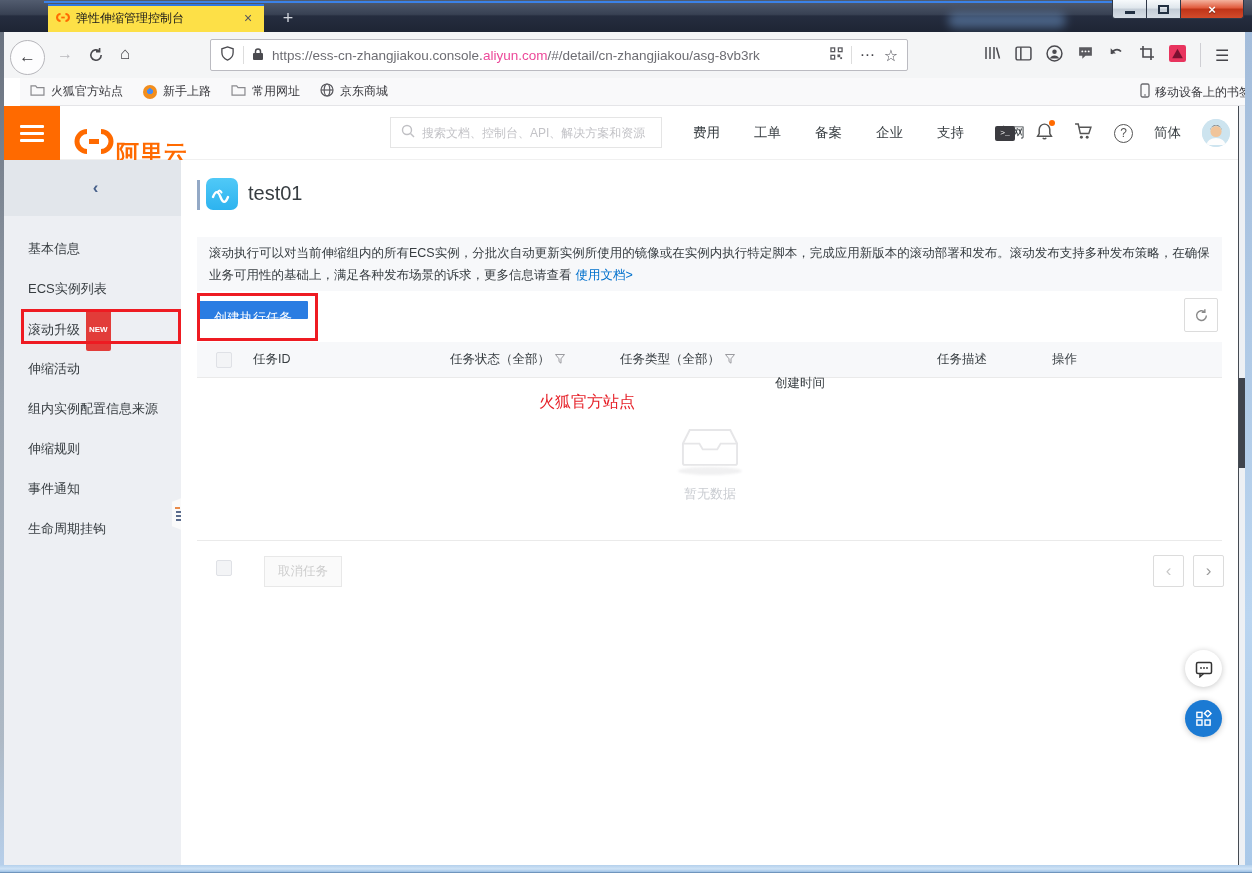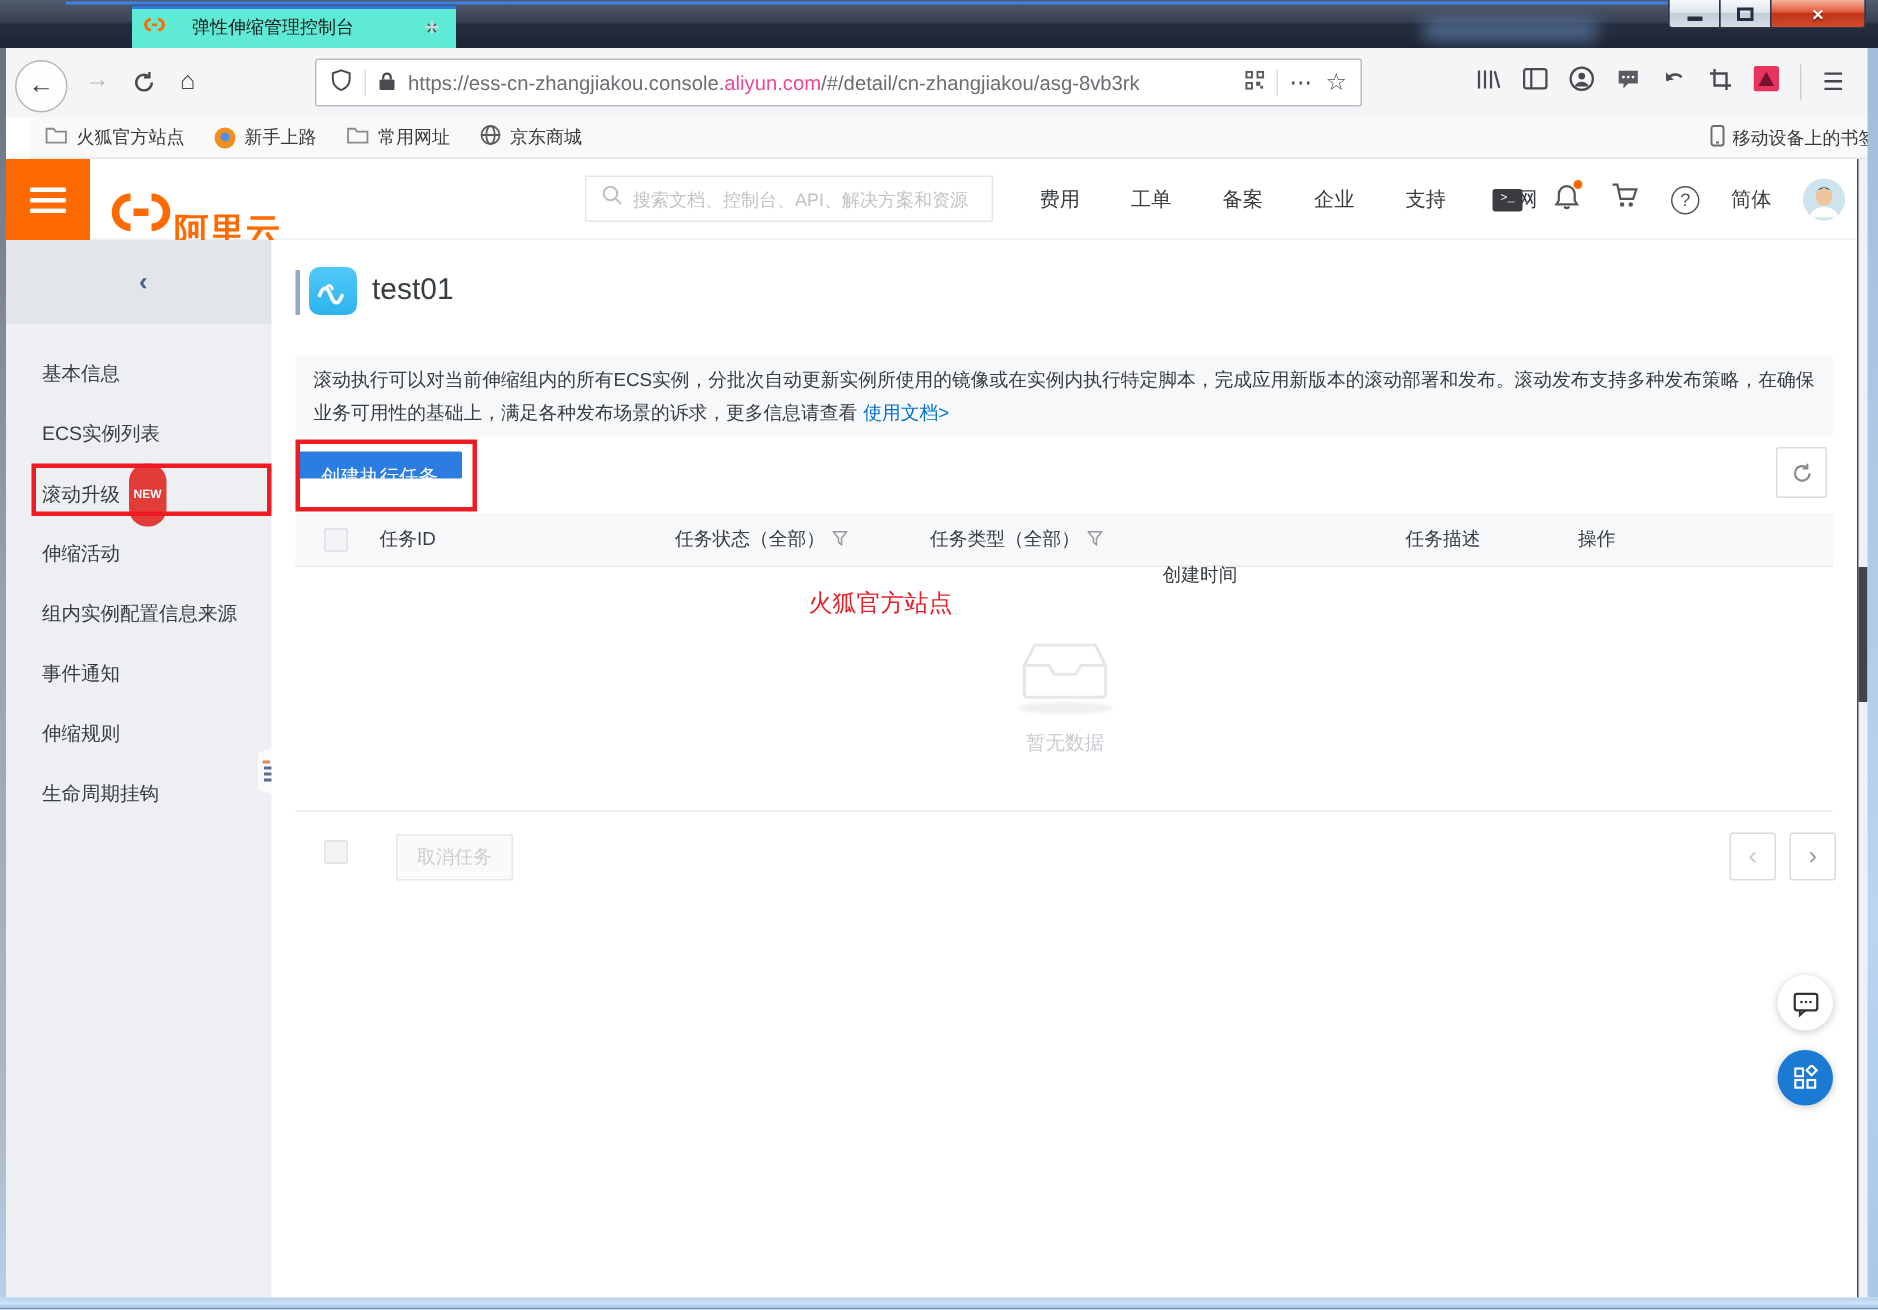--- a/index.html
+++ b/index.html
@@ -14,22 +14,22 @@
   .titlebar-accent { left:44px; top:1px; width:1200px; height:2px; background:#3b82e8; }
   .border-left { left:0; top:32px; width:4px; height:833px;
     background:linear-gradient(180deg,#69727f,#99a2ad 45%,#aeb9c5 85%,#b7cfea); }
   .border-right { left:1245px; top:32px; width:7px; height:833px;
     background:linear-gradient(180deg,#a3bcda,#bad5f0 70%,#a9c8e8); }
   .border-bottom { left:0; top:865px; width:1252px; height:8px;
     background:linear-gradient(180deg,#b4d0ec,#cfe3f6 55%,#9dc1e5); border-bottom:1px solid #6f95bd; }
   .blur-blob { left:948px; top:13px; width:118px; height:15px; background:#7aa8e0; opacity:.45;
     filter:blur(5px); border-radius:8px; }
 
-  .tab { left:48px; top:4px; width:216px; height:28px; background:#5eead4; border-radius:2px 2px 0 0;
-    display:flex; align-items:center; padding:0 8px; gap:18px;margin-left:40px; }
+  .tab { left:48px; top:4px; width:216px; height:28px; background:#fde047; border-radius:2px 2px 0 0;
+    display:flex; align-items:center; padding:0 8px; gap:6px; }
   .tab-stripe { position:absolute; left:0; top:0; width:100%; height:2px; background:#2f77e1; }
   .tab-title { font-size:12px; color:#18181b; flex:1; white-space:nowrap; overflow:hidden; }
   .tab-close { font-size:14px; color:#57575c; width:16px; text-align:center; }
   .newtab { left:277px; top:8px; width:22px; height:22px; color:#d2d6dd; font-size:18px; line-height:20px;
     text-align:center; }
 
   .wb { top:0; height:19px; border:1px solid #2f3848; border-top:none; display:flex; align-items:center;
     justify-content:center; }
   .wb-min { left:1112px; width:35px; background:linear-gradient(180deg,#f7fafc,#dfe6ec 45%,#c3ccd6 50%,#d7dee6); border-radius:0 0 0 3px; }
   .wb-max { left:1146px; width:35px; background:linear-gradient(180deg,#f7fafc,#dfe6ec 45%,#c3ccd6 50%,#d7dee6); }
@@ -89,21 +89,21 @@
   .ali-lang { font-size:13.5px; color:#373d41; }
   .avatar { width:28px; height:28px; border-radius:50%; overflow:hidden; background:#cde4ef; }
 
   
   .side { left:4px; top:160px; width:183px; height:705px; background:#edeff3; }
   .side-head { height:56px; background:#e2e6eb; display:flex; align-items:center; justify-content:center;
     color:#47608a; font-size:17px; font-weight:bold; }
   .side-items { padding-top:13px; }
   .side-item { height:40px; line-height:40px; padding-left:24px; font-size:13px; color:#373d41; white-space:nowrap; }
   .badge-new { display:inline-block; margin-left:6px; background:#e23c39; color:#fff; font-size:8px;
-    padding:1px 3px; border-radius:12px; vertical-align:2px; font-weight:bold; }
+    padding:1px 3px; border-radius:2px; vertical-align:2px; font-weight:bold; }
   .side-toggle { position:absolute; left:168px; top:336px; width:15px; height:36px; background:#fafafa;
     clip-path:polygon(0 16%,100% 0,100% 100%,0 84%); display:flex; flex-direction:column; align-items:center;
     justify-content:center; gap:2px; }
   .side-toggle i { width:8px; height:2px; background:#5a6b8c; }
   .side-toggle i.or { width:5px; background:#e88b4a; align-self:flex-start; margin-left:3px; }
 
   
   .main { left:181px; top:160px; width:1051px; height:705px; background:#fff; }
   .pg-bar { position:absolute; left:16px; top:20px; width:3px; height:30px; background:#93a9c6; }
   .pg-ic { position:absolute; left:25px; top:18px; }
@@ -365,22 +365,22 @@
   </div>
 
   <div class="abs side">
     <div class="side-head">‹</div>
     <div class="side-items">
       <div class="side-item"><span>基本信息</span></div>
       <div class="side-item"><span>ECS实例列表</span></div>
       <div class="side-item"><span>滚动升级</span><span class="badge-new">NEW</span></div>
       <div class="side-item"><span>伸缩活动</span></div>
       <div class="side-item"><span>组内实例配置信息来源</span></div>
+      <div class="side-item"><span>伸缩规则</span></div>
       <div class="side-item"><span>事件通知</span></div>
-      <div class="side-item"><span>伸缩规则</span></div>
       <div class="side-item"><span>生命周期挂钩</span></div>
     </div>
     <div class="side-toggle">
         <i class="or"></i>
         <i></i>
         <i></i>
         <i></i>
       </div>
   </div>
 

